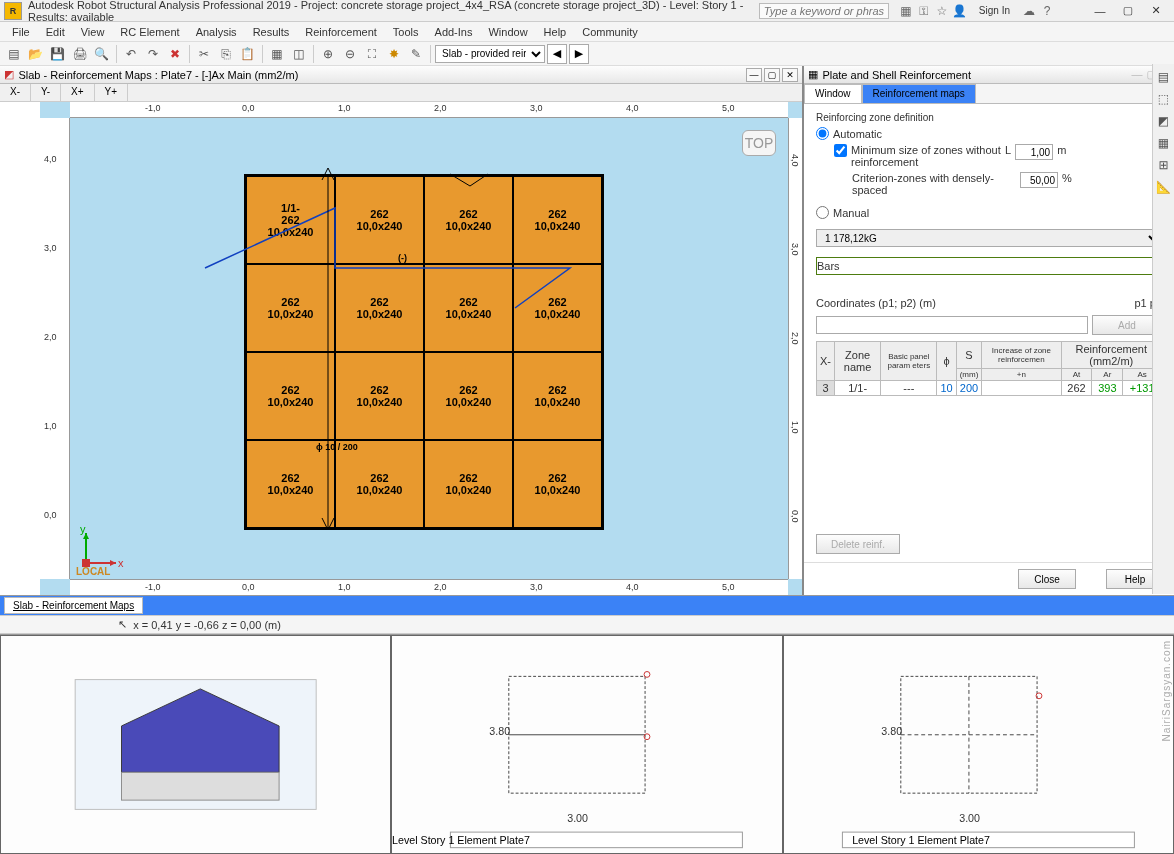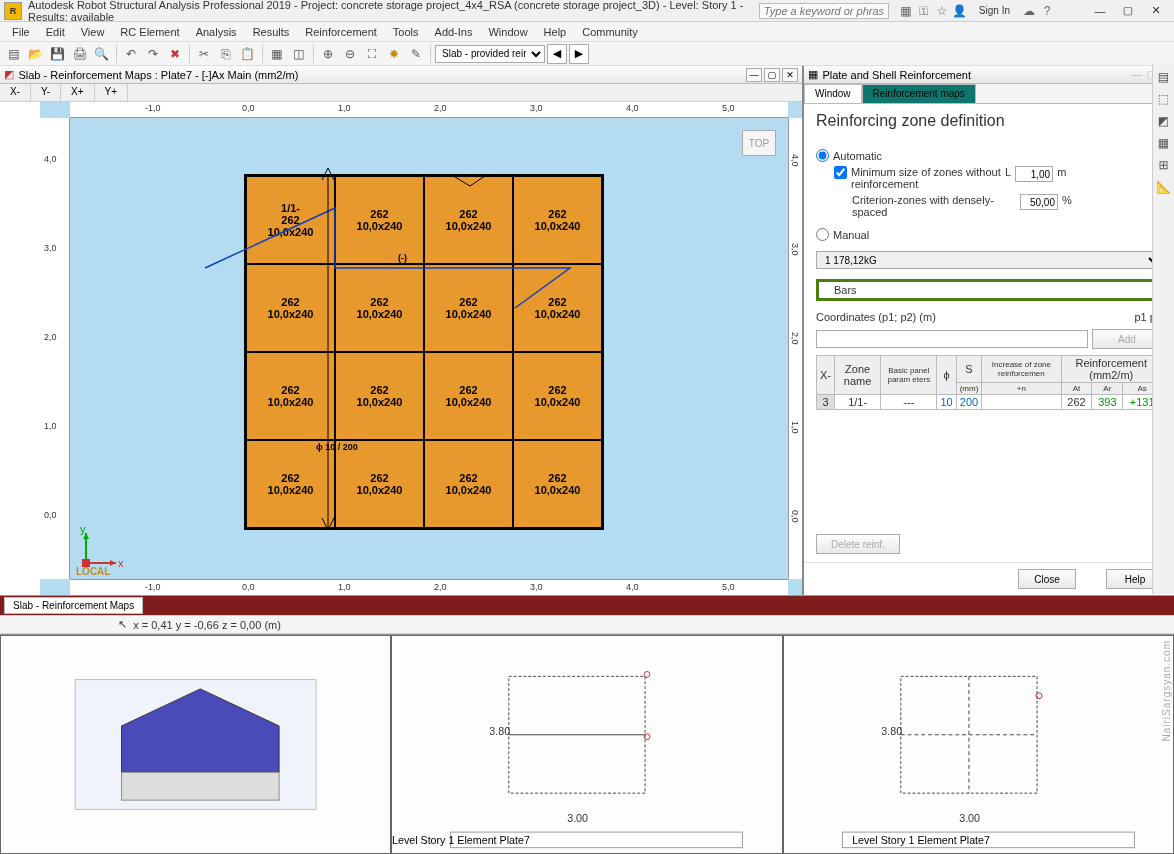--- a/index.html
+++ b/index.html
@@ -25,47 +25,47 @@
 .view-title .wc { width:16px; height:14px; border:1px solid #aaa; background:#f8f8f8; display:flex; align-items:center; justify-content:center; font-size:9px; cursor:pointer; }
 .coord-tabs { height:18px; background:#f0f0f0; border-bottom:1px solid #ccc; display:flex; }
 .coord-tabs .ct { padding:2px 10px; border-right:1px solid #ccc; font-size:10px; cursor:pointer; }
 .canvas-wrap { flex:1; position:relative; background:#b3dcf0; overflow:hidden;margin-left:40px; }
 .ruler-top { position:absolute; top:0; left:30px; right:14px; height:16px; background:#fff; border-bottom:1px solid #999; }
 .ruler-left { position:absolute; top:16px; left:0; width:30px; bottom:16px; background:#fff; border-right:1px solid #999; }
 .ruler-right { position:absolute; top:16px; right:0; width:14px; bottom:16px; background:#fff; border-left:1px solid #999; }
 .ruler-bottom { position:absolute; bottom:0; left:30px; right:14px; height:16px; background:#fff; border-top:1px solid #999; }
 .tick-label { position:absolute; font-size:9px; color:#333; }
 .canvas { position:absolute; top:16px; left:30px; right:14px; bottom:16px; }
-.topbtn { position:absolute; top:12px; right:12px; width:34px; height:26px; background:#f5f5f5; border:1px solid #aaa; font-size:10px; display:flex; align-items:center; justify-content:center; color:#999; border-radius:1px; }
+.topbtn { position:absolute; top:12px; right:12px; width:34px; height:26px; background:#f5f5f5; border:1px solid #aaa; font-size:14px; display:flex; align-items:center; justify-content:center; color:#999; border-radius:6px; }
 .slab { position:absolute; background:#e8992e; border:2px solid #000; display:grid; grid-template-columns:repeat(4,1fr); grid-template-rows:repeat(4,1fr); }
 .cell { border:1px solid #000; display:flex; flex-direction:column; align-items:center; justify-content:center; font-size:9px; font-weight:bold; color:#000; position:relative; }
 .rebar-annot { position:absolute; font-size:9px; font-weight:bold; left:4px; }
 .axis-gizmo { position:absolute; bottom:6px; left:6px; width:50px; height:50px; }
 .local-lbl { position:absolute; bottom:2px; left:6px; color:#c82; font-size:10px; font-weight:bold; }
 .panel { width:370px; background:#fff; display:flex; flex-direction:column; }
 .panel-title { height:18px; background:linear-gradient(#fdfdfd,#e5e5e5); border-bottom:1px solid #bbb; display:flex; align-items:center; padding:0 4px; font-size:10px; }
 .panel-title .winctrl { margin-left:auto; display:flex; gap:4px; color:#bbb; font-size:11px; }
 .panel-tabs { height:20px; display:flex; border-bottom:1px solid #bbb; background:#f5f5f5; }
 .ptab { padding:3px 10px; font-size:10px; border:1px solid #bbb; border-bottom:none; background:#fff; cursor:pointer; }
-.ptab.inactive { background:#0f766e; }
+.ptab.inactive { background:#3b82f6; }
 .panel-body { flex:1; padding:8px 12px; font-size:10px; color:#333; overflow:hidden; position:relative; }
 .grp { margin-bottom:10px; }
-.grp-title { font-size:16px; margin-bottom:19px; }
+.grp-title { font-size:10px; margin-bottom:4px; }
 .radio-row { display:flex; align-items:center; gap:4px; margin:1px 0; }
 .chk-row { display:flex; align-items:flex-start; gap:4px; margin:4px 0 4px 18px; font-size:10px; }
 .small-input { width:38px; height:16px; border:1px solid #aaa; text-align:right; padding:0 2px; font-size:10px; }
 .sol-combo { width:100%; height:18px; border:1px solid #aaa; font-size:10px; padding:0 4px; }
 .btn { height:20px; border:1px solid #aaa; background:linear-gradient(#fdfdfd,#e8e8e8); padding:0 14px; font-size:10px; cursor:pointer; display:inline-flex; align-items:center; justify-content:center; }
 .btn.dis { color:#aaa; }
 .rtable { width:100%; border-collapse:collapse; font-size:9px; margin-top:6px; }
 .rtable th,.rtable td { border:1px solid #bbb; padding:1px 3px; text-align:center; background:#fff; }
 .rtable th { background:#eee; font-weight:normal; }
 .rtable th.sub { font-size:8px; }
 .panel-footer { padding:6px 10px; display:flex; gap:30px; justify-content:flex-end; border-top:1px solid #ddd; }
-.statusbar-tabs { height:20px; background:#7f1d1d; border-bottom:1px solid #ccc; display:flex; align-items:center; }
+.statusbar-tabs { height:20px; background:#3b82f6; border-bottom:1px solid #ccc; display:flex; align-items:center;text-decoration:underline; }
 .sbtab { padding:2px 8px; font-size:10px; border:1px solid #bbb; background:#fff; margin-left:4px; }
 .statusbar2 { height:18px; background:#f5f5f5; border-bottom:1px solid #ccc; display:flex; align-items:center; padding:0 8px; font-size:10px; color:#333; }
 .thumbs { flex:1; display:flex; background:#fff; border-top:1px solid #999; }
 .thumb { flex:1; border:1px solid #666; margin:0; position:relative; background:#fdfdfd; display:flex; align-items:center; justify-content:center; overflow:hidden; }
 .right-vert-toolbar { position:absolute; right:0; top:64px; width:22px; background:#f0f0f0; border-left:1px solid #ccc; height:530px; display:flex; flex-direction:column; align-items:center; padding-top:4px; gap:4px; }
 .right-vert-toolbar .tbtn { width:18px; height:18px; }
 .watermark { position:absolute; right:2px; top:640px; font-size:10px; color:#aaa; writing-mode:vertical-rl; transform:rotate(180deg); letter-spacing:1px; }
 </style>
 </head>
 <body>
@@ -311,21 +311,21 @@
           <span>%</span>
         </div>
         <div class="radio-row" style="margin-top:10px">
             <input type="radio" style="">
             <span>Manual</span>
           </div>
       </div>
       <div class="grp">
         <select class="sol-combo"><option>1     178,12kG</option></select>
       </div>
-      <div style="border:3px solid #4d7c0f;padding:2px 15px;margin-bottom:10px">Bars</div>
+      <div style="border:1px solid #4d7c0f;padding:2px 0;margin-bottom:22px">Bars</div>
       <div style="display:flex;align-items:center;gap:20px;margin:6px 0">
         <span>Coordinates (p1; p2) (m)</span>
         <span style="margin-left:auto">p1      p2</span>
       </div>
       <div style="display:flex;gap:4px;align-items:center">
         <input style="flex: 1 1 0%; height: 18px; border: 1px solid rgb(170, 170, 170);">
         <button class="btn dis" style="width:70px">Add</button>
       </div>
       <table class="rtable">
         <tbody>

